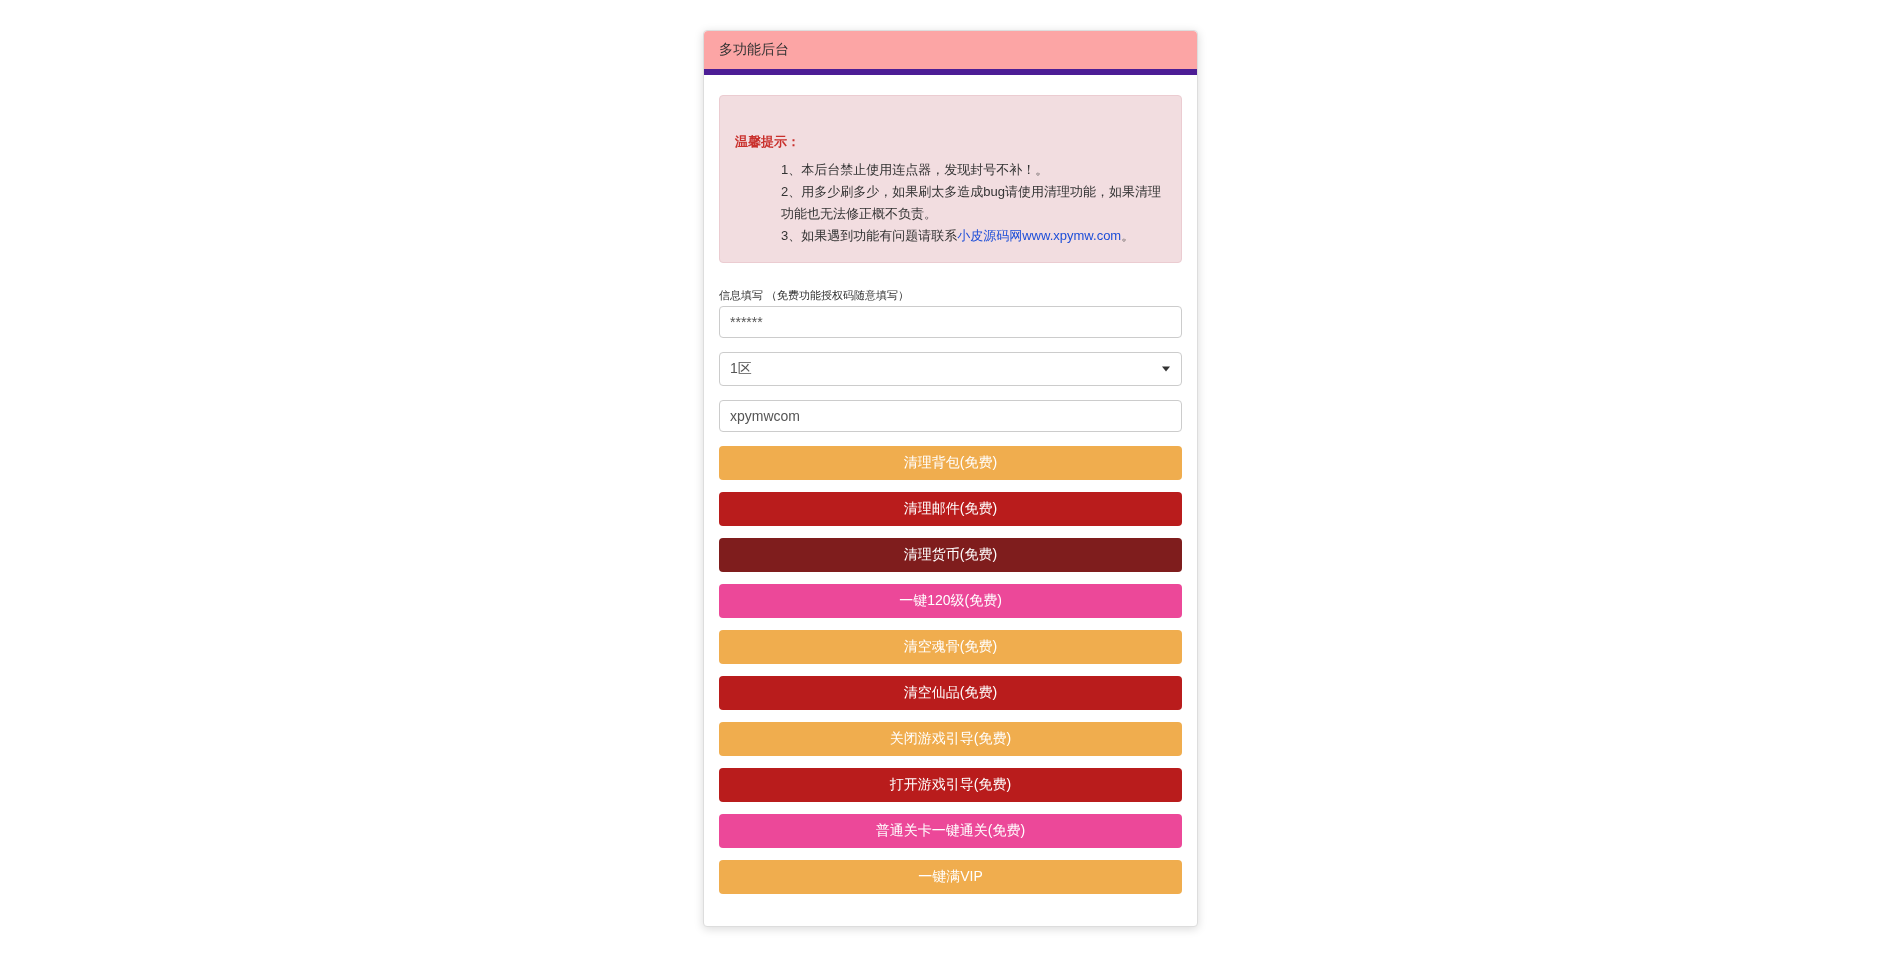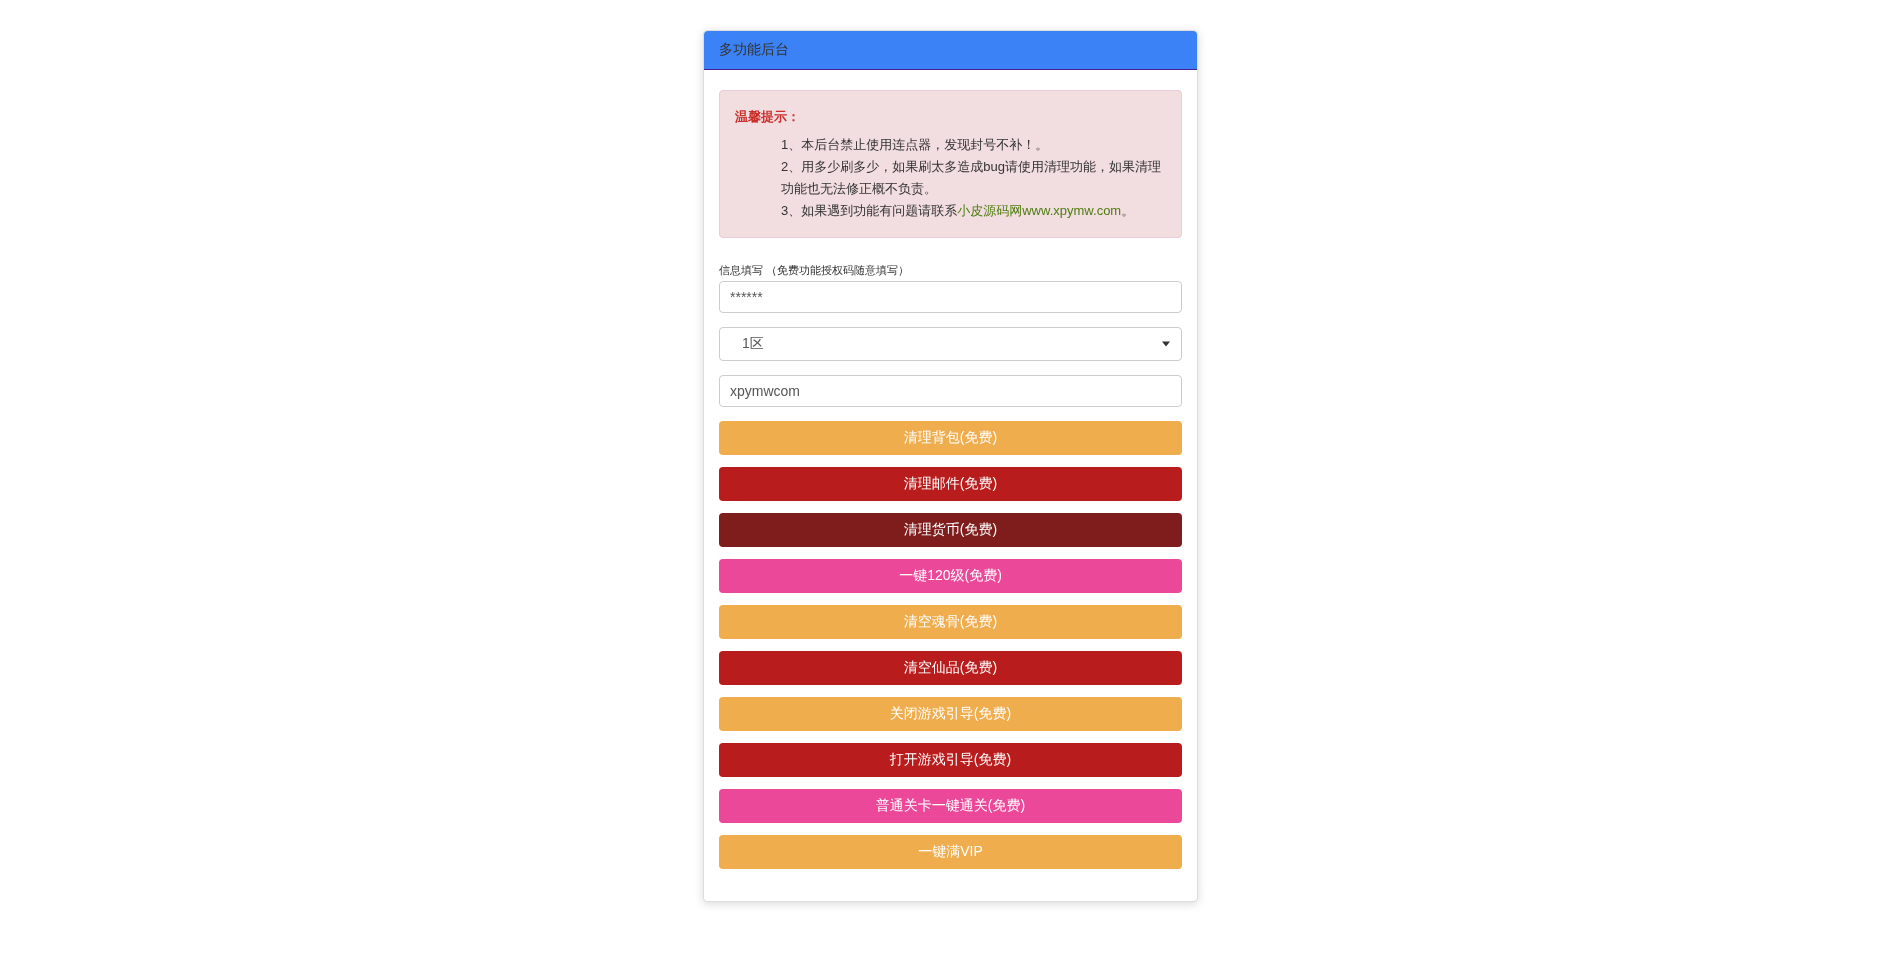--- a/index.html
+++ b/index.html
@@ -15,22 +15,22 @@
     }
     .panel {
       width: 495px;
       margin: 30px auto;
       border: 1px solid #ddd;
       border-radius: 4px;
       box-shadow: 0 2px 10px rgba(0,0,0,0.15);
       background: #fff;
     }
     .panel-header {
-      background: #3b82f6;
-      border-bottom: 1px solid #4c1d95;
+      background: #fca5a5;
+      border-bottom: 6px solid #4c1d95;
       padding: 10px 15px;
       border-radius: 4px 4px 0 0;
       font-size: 14px;
       color: #333;
     }
     .panel-body {
       padding: 20px 15px;
     }
     .alert {
       background: #f2dde0;
@@ -39,27 +39,28 @@
       padding: 15px;
       margin-bottom: 25px;
       font-size: 13px;
       line-height: 1.7;
       color: #555;
     }
     .alert-title {
       color: #c9302c;
       font-weight: bold;
       margin-bottom: 6px;
+      margin-top: 20px;
     }
     .alert-line {
       color: #333;
       margin-left: 46px;
     }
     .alert-link {
-      color: #4d7c0f;
+      color: #1d4ed8;
       font-weight: normal;
     }
     .alert-bold {
       font-weight: bold;
       color: #333;
     }
     .form-label {
       font-size: 11px;
       color: #333;
       margin-bottom: 3px;
@@ -73,21 +74,21 @@
       margin-bottom: 14px;
       color: #555;
       background: #fff;
       font-family: inherit;
     }
     .form-input::placeholder {
       color: #999;
     }
     .form-select {
       width: 100%;
-      padding: 7px 22px;
+      padding: 7px 10px;
       border: 1px solid #ccc;
       border-radius: 4px;
       font-size: 14px;
       margin-bottom: 14px;
       color: #555;
       background: #fff;
       position: relative;
       cursor: pointer;
     }
     .select-wrapper {

